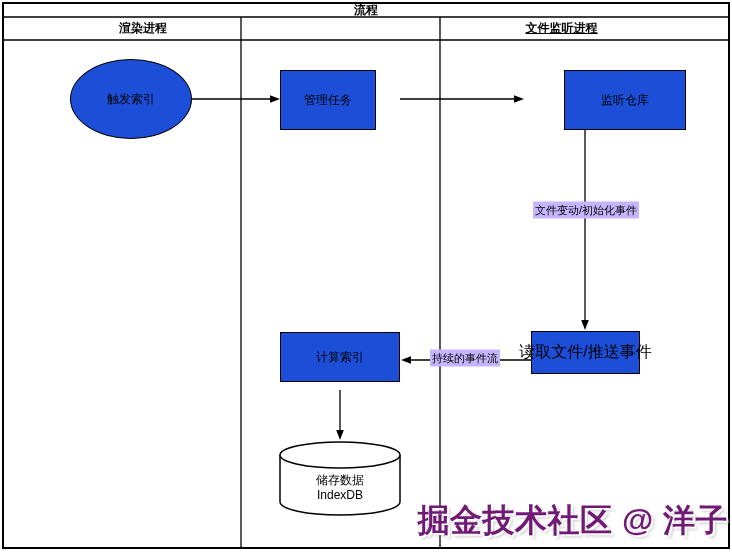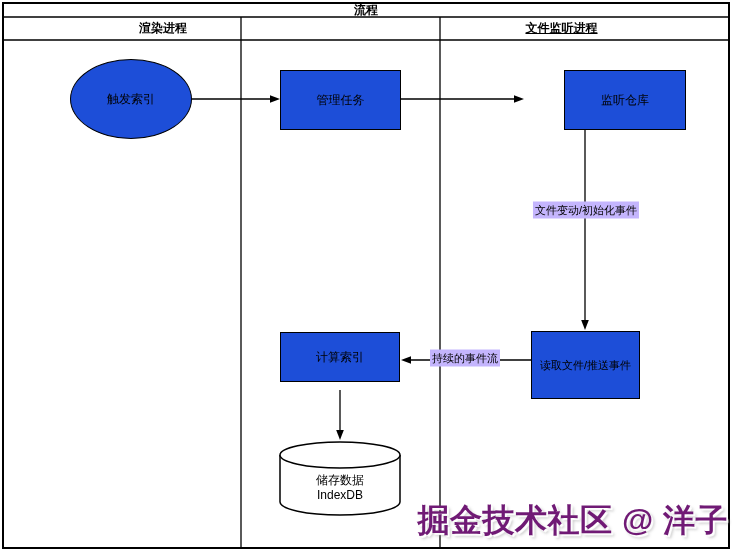--- a/index.html
+++ b/index.html
@@ -103,32 +103,32 @@
       <polygon points="280,99 270,95.2 270,102.8"></polygon>
       <polygon points="524,99 514,95.2 514,102.8"></polygon>
       <polygon points="585,330 581.2,320 588.8,320"></polygon>
       <polygon points="401,360 411,356.2 411,363.8"></polygon>
       <polygon points="340,440 336.2,430 343.8,430"></polygon>
     </g>
   </svg>
 
   <div class="cell" style="left:3px; top:3px; width:726px; height:14px;">流程</div>
 
-  <div class="cell" style="left:3px; top:17px; width:280px; height:23px;padding-left:20px;">渲染进程</div>
+  <div class="cell" style="left:3px; top:17px; width:280px; height:23px;">渲染进程</div>
   <div class="cell" style="left:424px; top:17px; width:275px; height:23px;text-decoration:underline;">文件监听进程</div>
 
   <div class="node ellipse" style="left:70px; top:59px; width:122px; height:80px;">触发索引</div>
 
-  <div class="node" style="left:280px; top:70px; width:121px; height:60px;">管理任务</div>
+  <div class="node" style="left:280px; top:70px; width:96px; height:60px;">管理任务</div>
 
   <div class="node" style="left:524px; top:70px; width:122px; height:60px;margin-left:40px;">监听仓库</div>
 
   <div class="node" style="left:280px; top:332px; width:120px; height:50px;">计算索引</div>
 
-  <div class="node" style="left:531px; top:331px; width:109px; height:68px; font-size:11px;">读取文件/推送事件</div>
+  <div class="node" style="left:531px; top:331px; width:109px; height:43px; font-size:16px;">读取文件/推送事件</div>
 
   <div class="cyl-text" style="left:280px; top:473px; width:120px;">
     <div>储存数据</div>
     <div>IndexDB</div>
   </div>
 
   <div class="edge-label" style="left:586px; top:210px;">文件变动/初始化事件</div>
   <div class="edge-label" style="left:465px; top:358px;">持续的事件流</div>
 
   <div class="watermark">掘金技术社区 @ 洋子</div>

